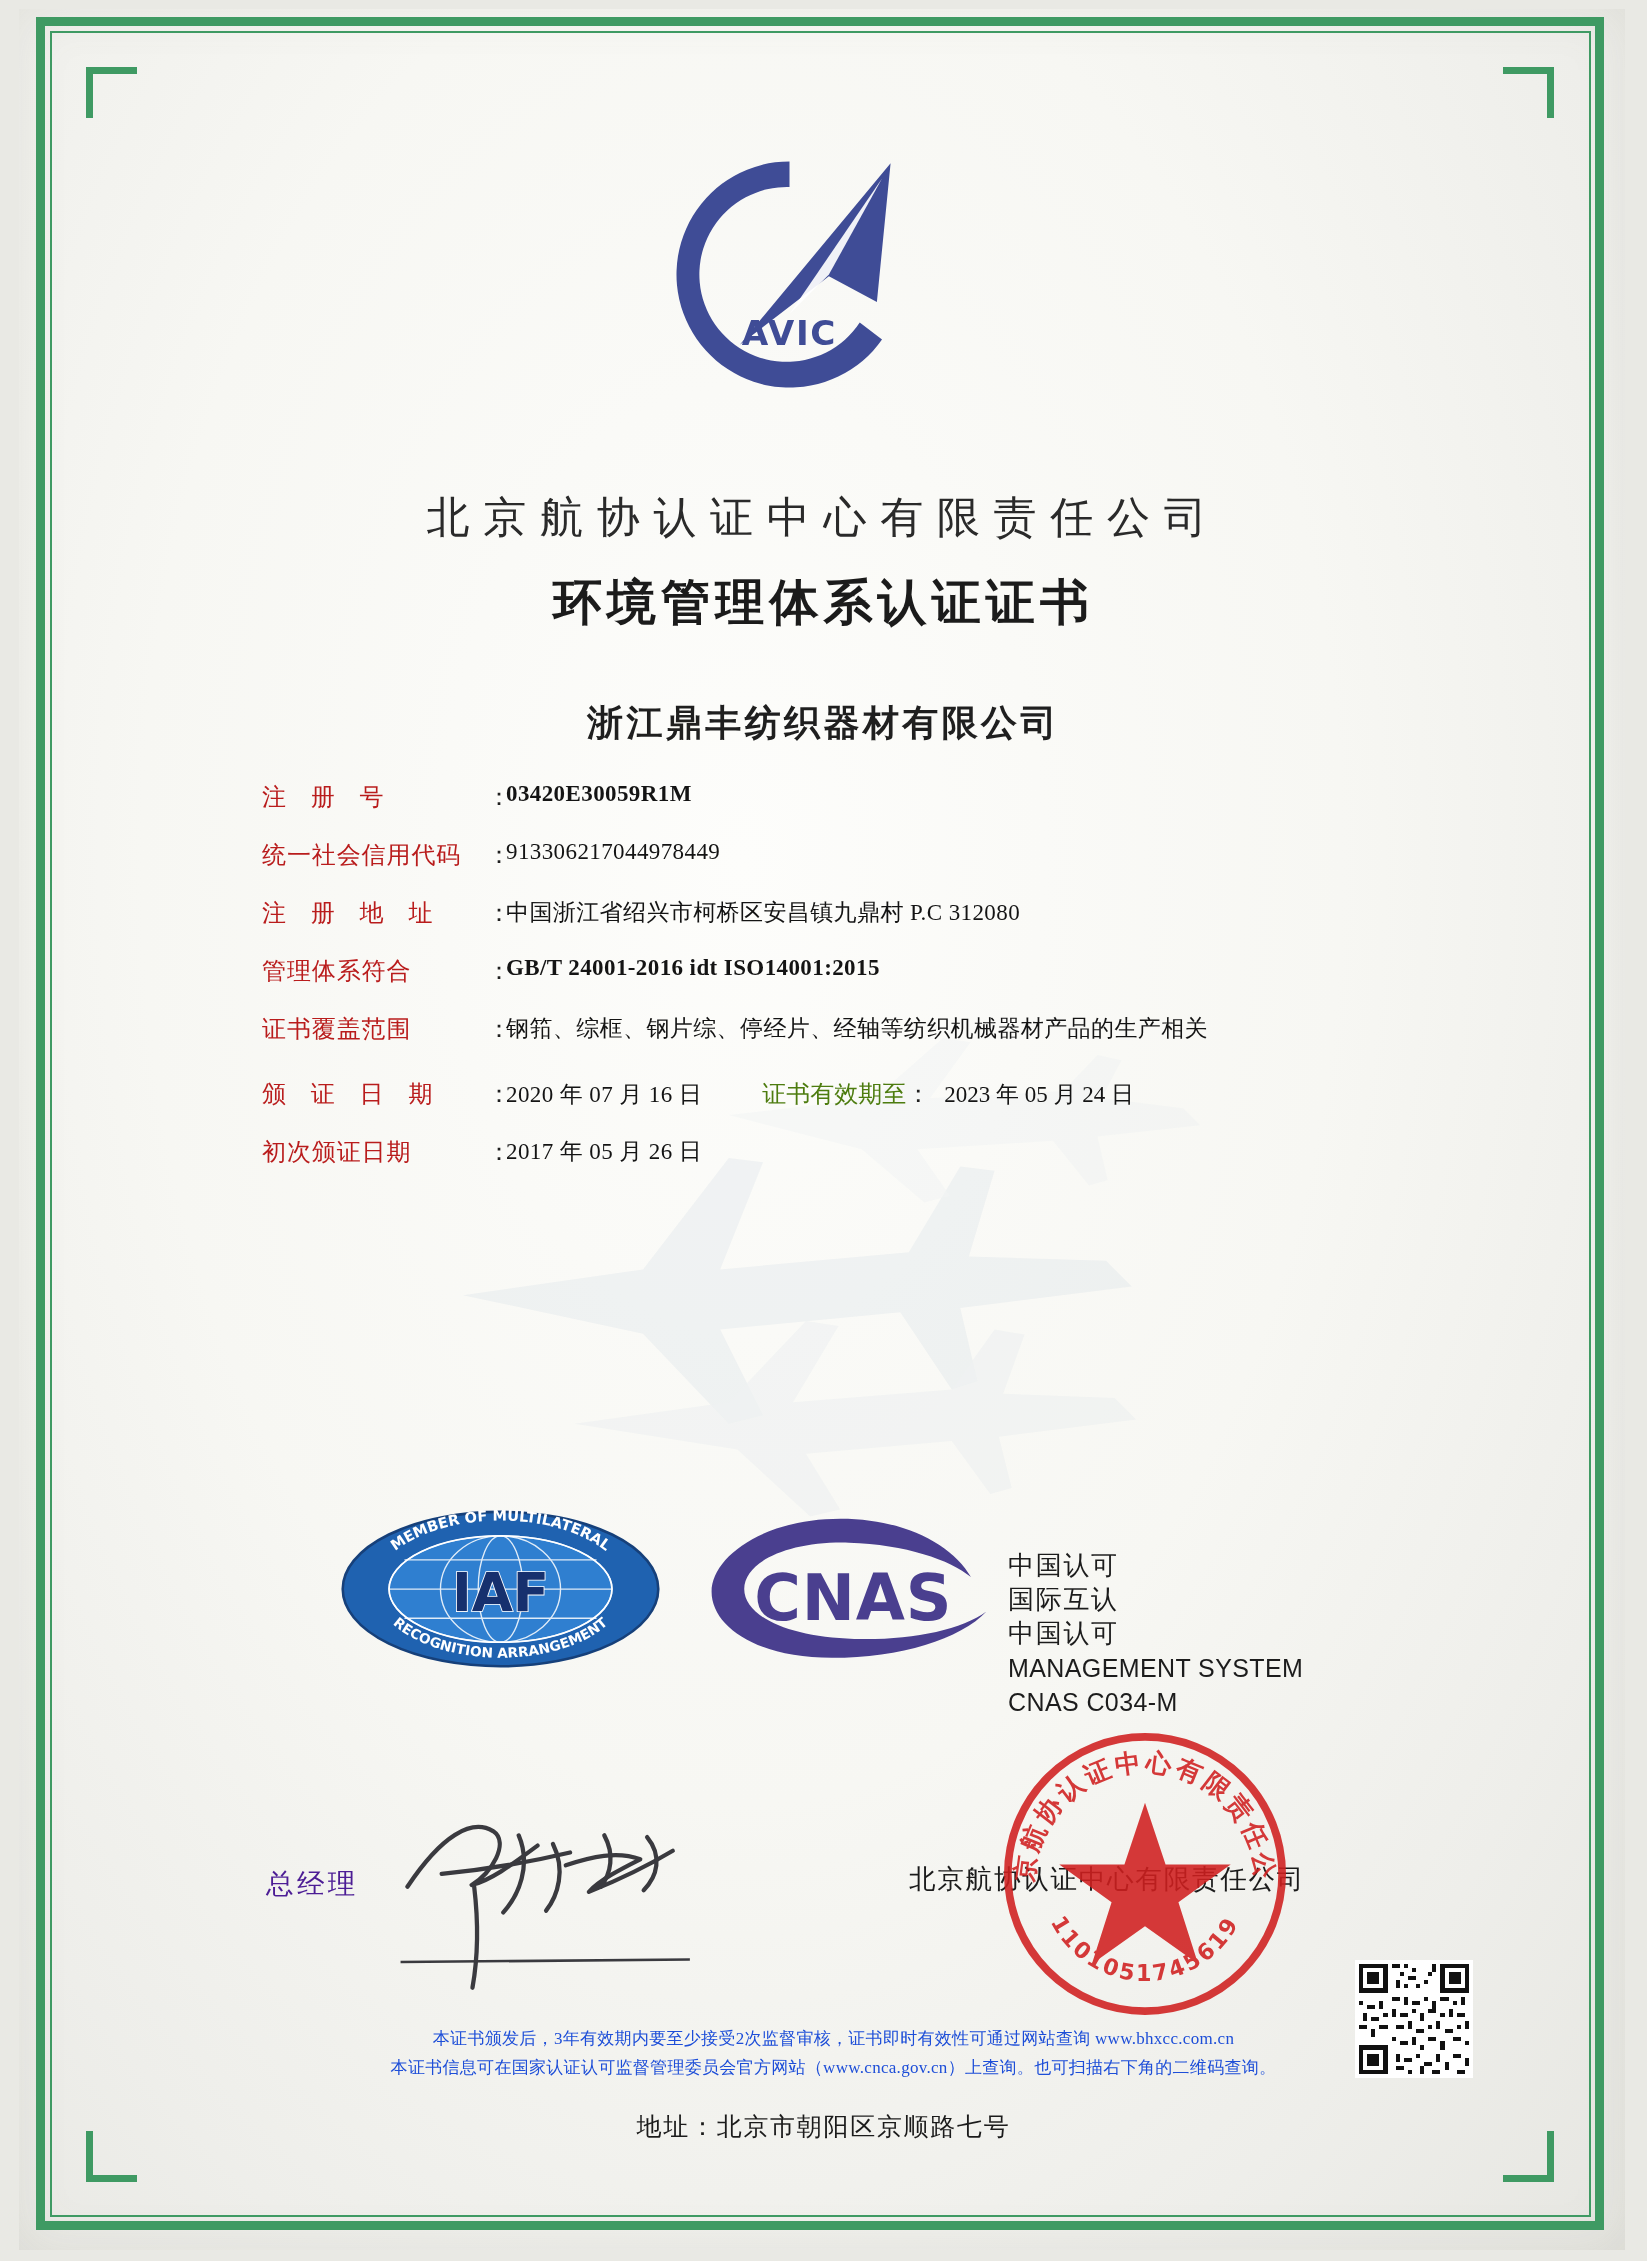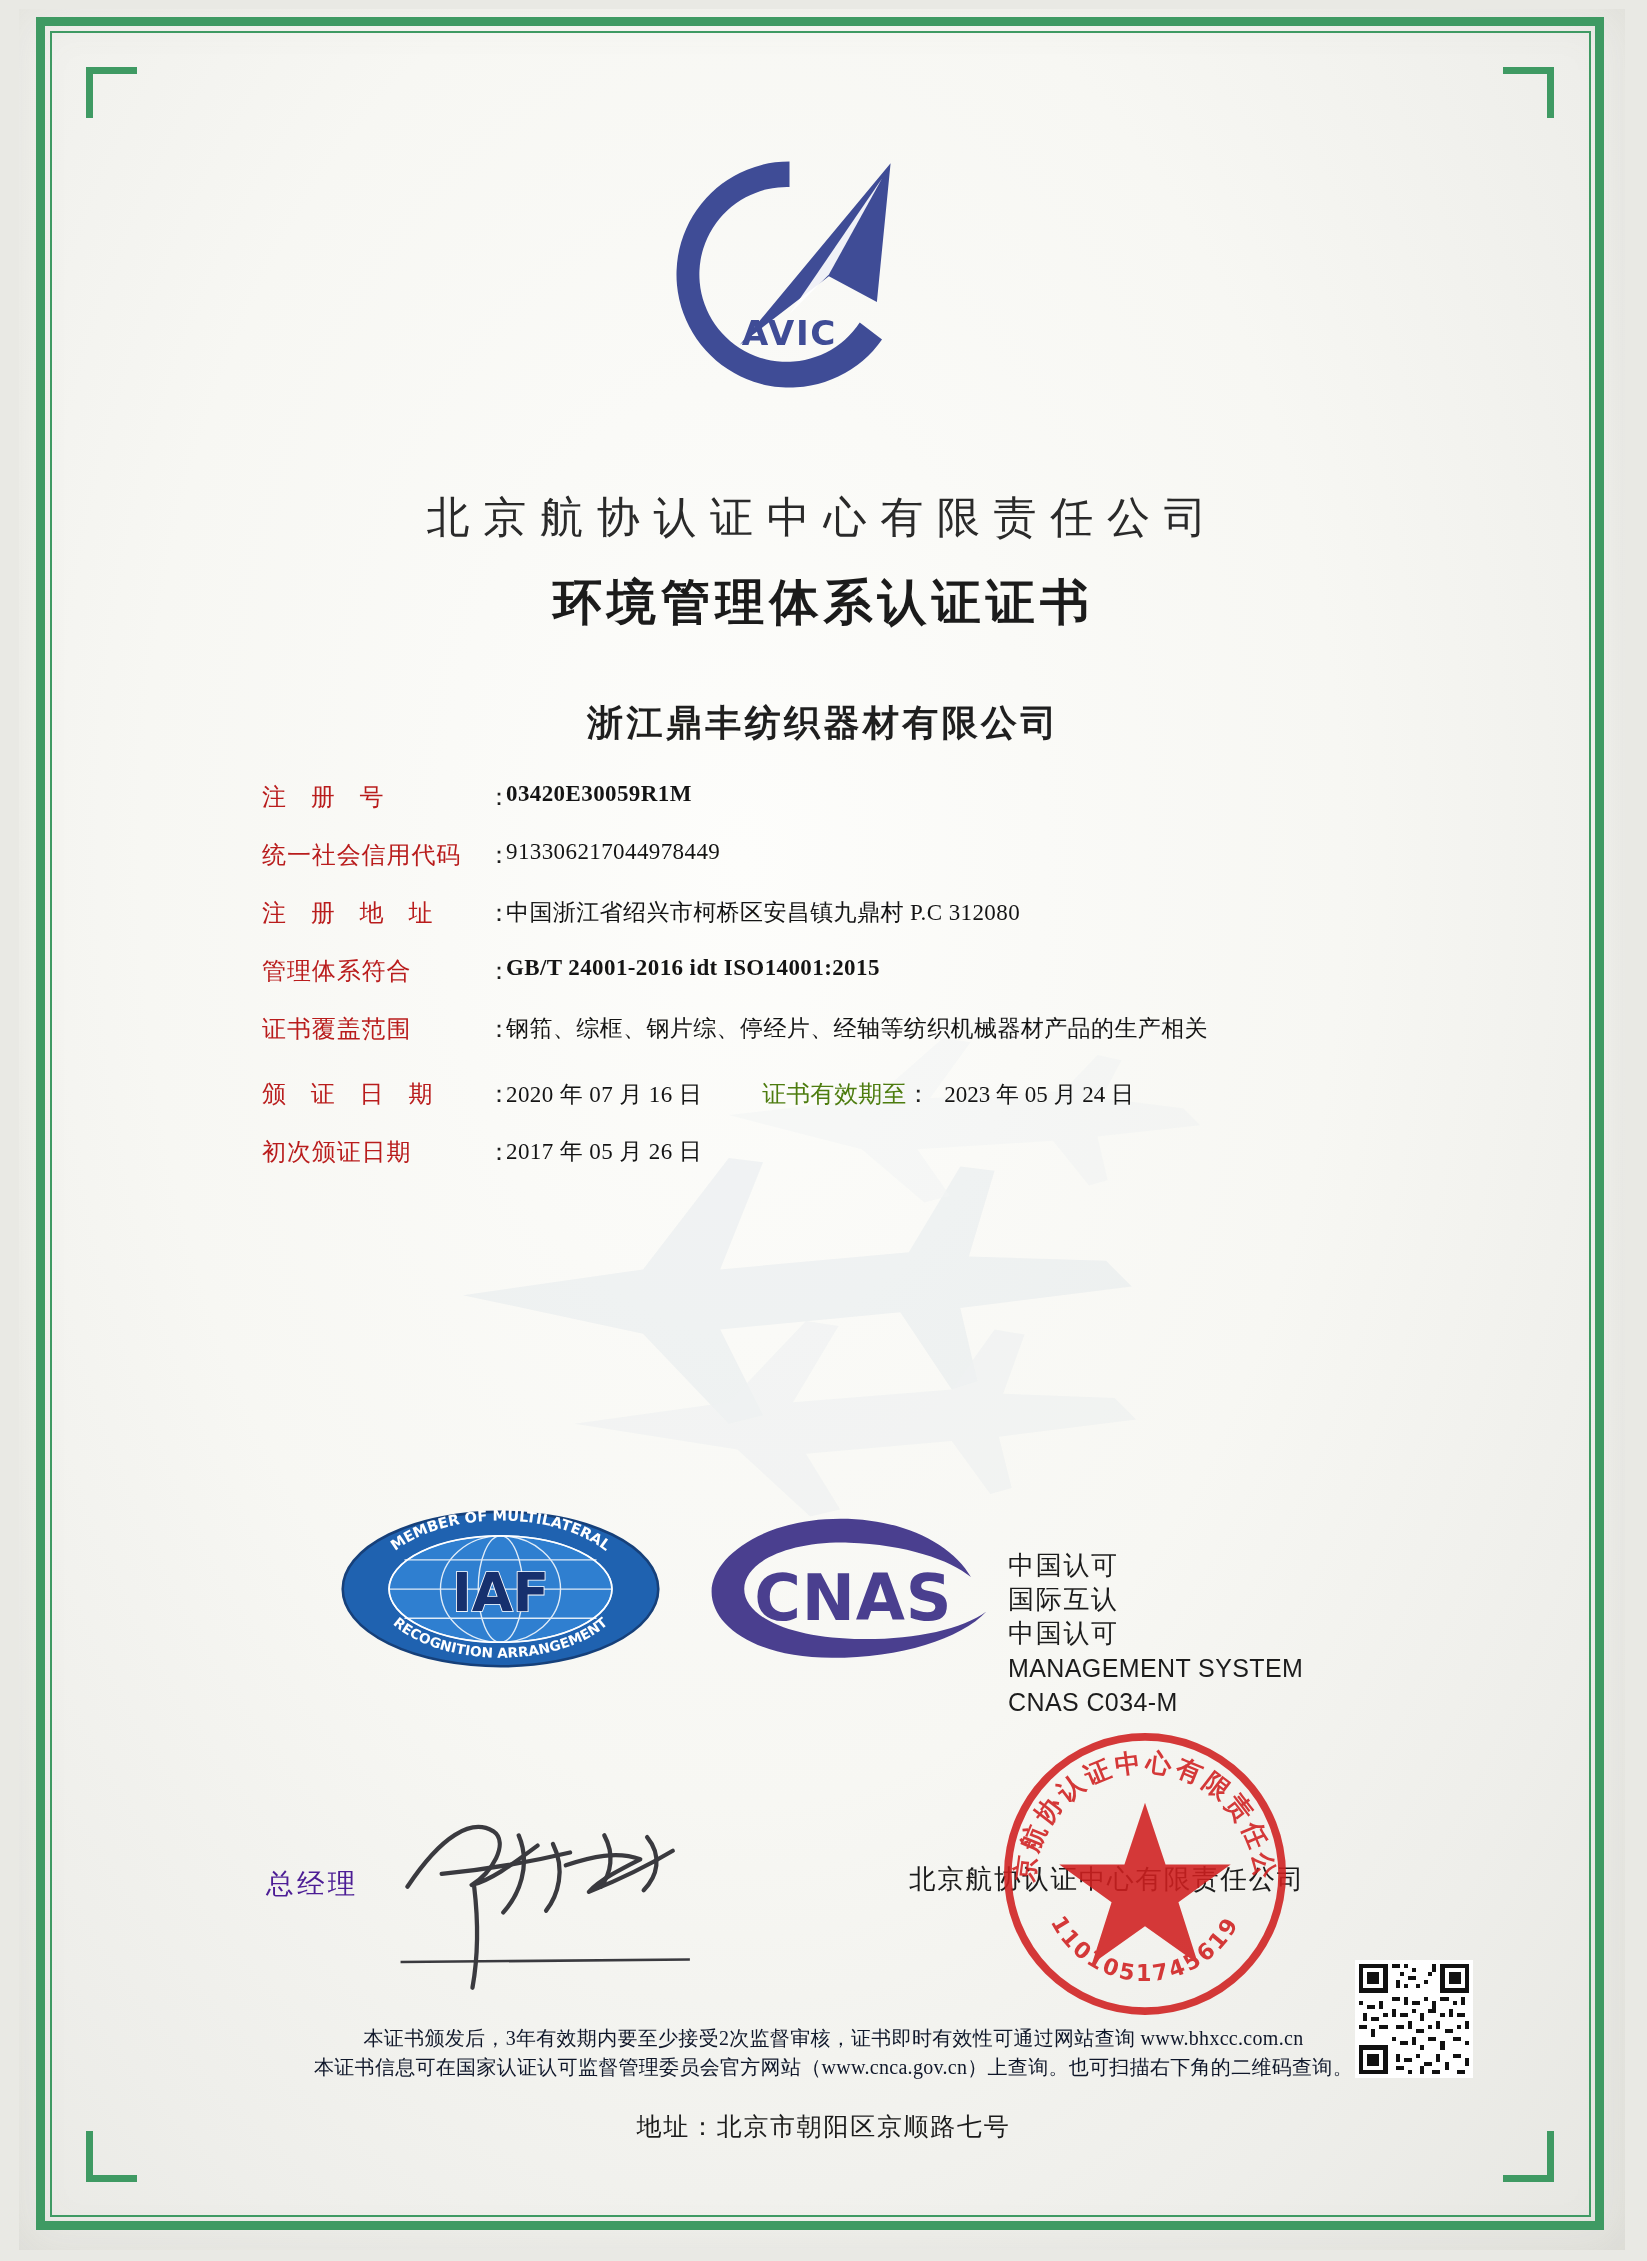--- a/index.html
+++ b/index.html
@@ -265,22 +265,22 @@
   }
 
   
   .footer {
     position: absolute;
     left: 0; right: 0;
     top: 2024px;
     text-align: center;
   }
   .footer-line {
-    font-size: 20px;
-    color: #0f172a;
+    font-size: 17px;
+    color: #1d4ed8;
     line-height: 29px;
     letter-spacing: 0.3px;
     padding-left: 20px;
   }
   .footer-addr {
     position: absolute;
     left: 0; right: 0;
     top: 2110px;
     text-align: center;
     font-size: 25px;

